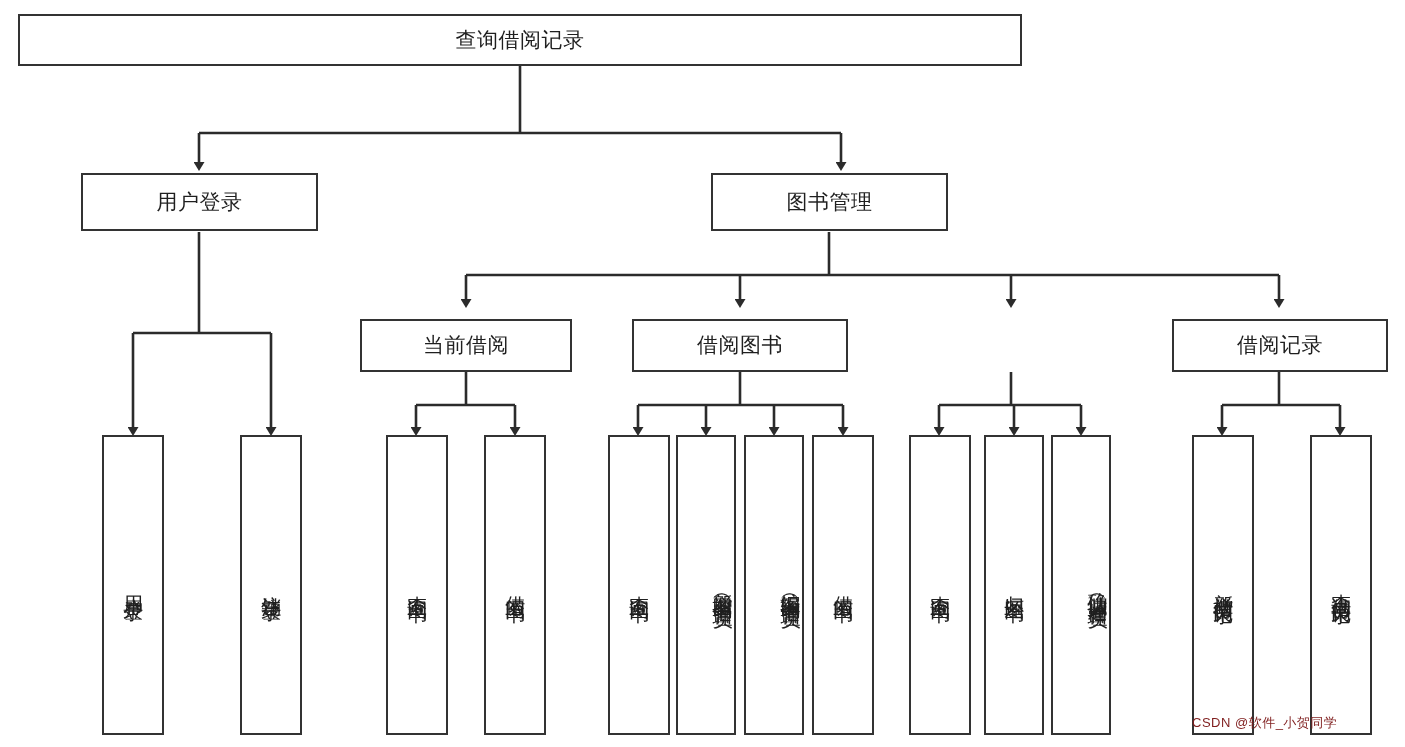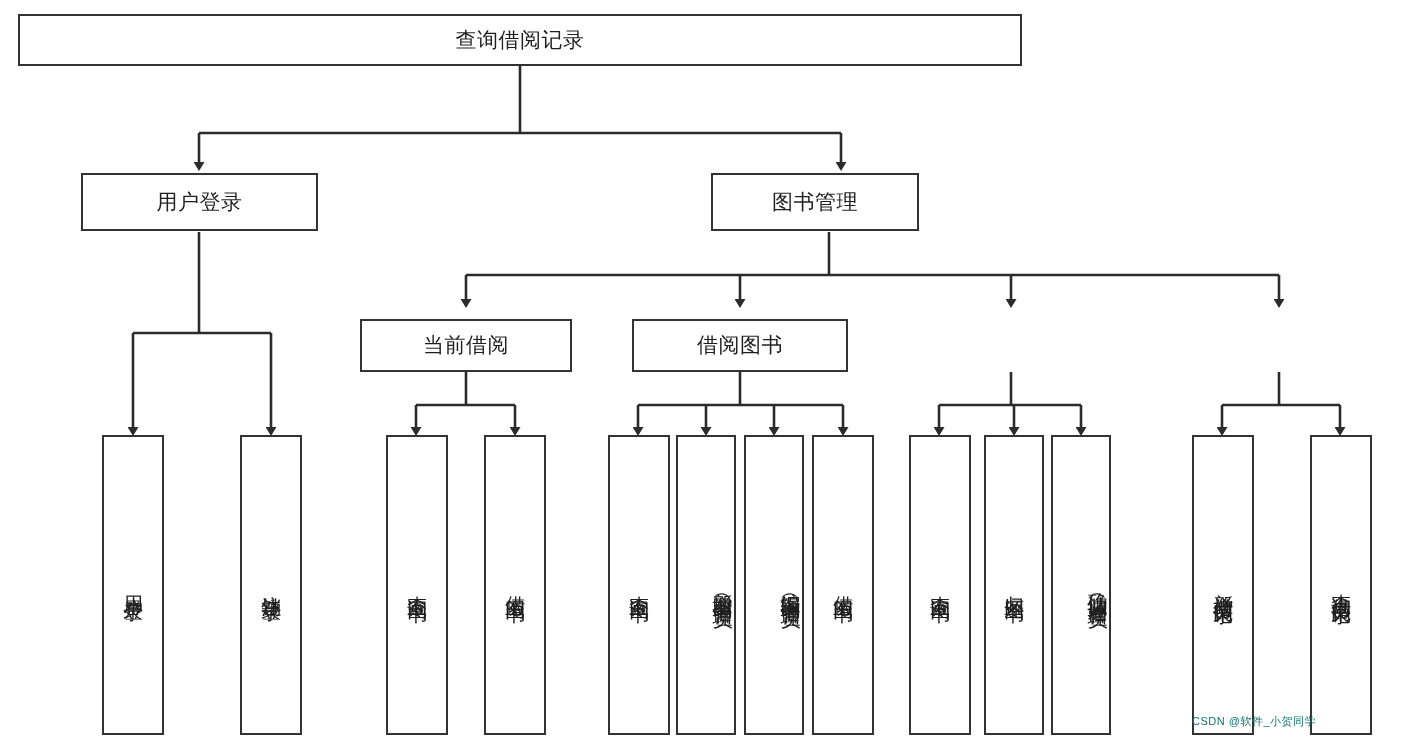--- a/index.html
+++ b/index.html
@@ -56,22 +56,22 @@
     align-items: center;
     padding-top: 0;
   }
   .node-label {
     display: block;
   }
   #watermark {
     position: absolute;
     left: 1192px;
     top: 714px;
-    font-size: 11px;
-    color: #0f766e;
+    font-size: 13px;
+    color: #7f1d1d;
     white-space: nowrap;
     letter-spacing: 0.5px;
   }
 </style>
 </head>
 <body>
 
 <div id="diagram">
 
   <svg class="connectors" viewBox="0 0 1405 747" xmlns="http://www.w3.org/2000/svg">
@@ -126,33 +126,36 @@
   </svg>
 
   <div class="node horizontal" style="left:18px; top:14px; width:1004px; height:52px;">
     <span class="node-label">查询借阅记录</span>
   </div>
 
   <div class="node horizontal" style="left:81px; top:173px; width:237px; height:58px;">
     <span class="node-label">用户登录</span>
   </div>
 
-  <div class="node horizontal" style="left:711px; top:173px; width:208px; height:58px;">
+  <div class="node horizontal" style="left:711px; top:173px; width:237px; height:58px;">
     <span class="node-label">图书管理</span>
   </div>
 
   <div class="node horizontal" style="left:360px; top:319px; width:212px; height:53px;">
     <span class="node-label">当前借阅</span>
   </div>
 
   <div class="node horizontal" style="left:632px; top:319px; width:216px; height:53px;">
     <span class="node-label">借阅图书</span>
   </div>
 
 
+  <div class="node horizontal" style="left:1172px; top:319px; width:216px; height:53px;">
+    <span class="node-label">借阅记录</span>
+  </div>
 
   <div class="node vertical mid" style="left:102px; top:435px; width:62px; height:300px;">
     <span class="node-label">用户登录</span>
   </div>
 
   <div class="node vertical mid" style="left:240px; top:435px; width:62px; height:300px;">
     <span class="node-label">注销登录</span>
   </div>
 
   <div class="node vertical mid" style="left:386px; top:435px; width:62px; height:300px;">

